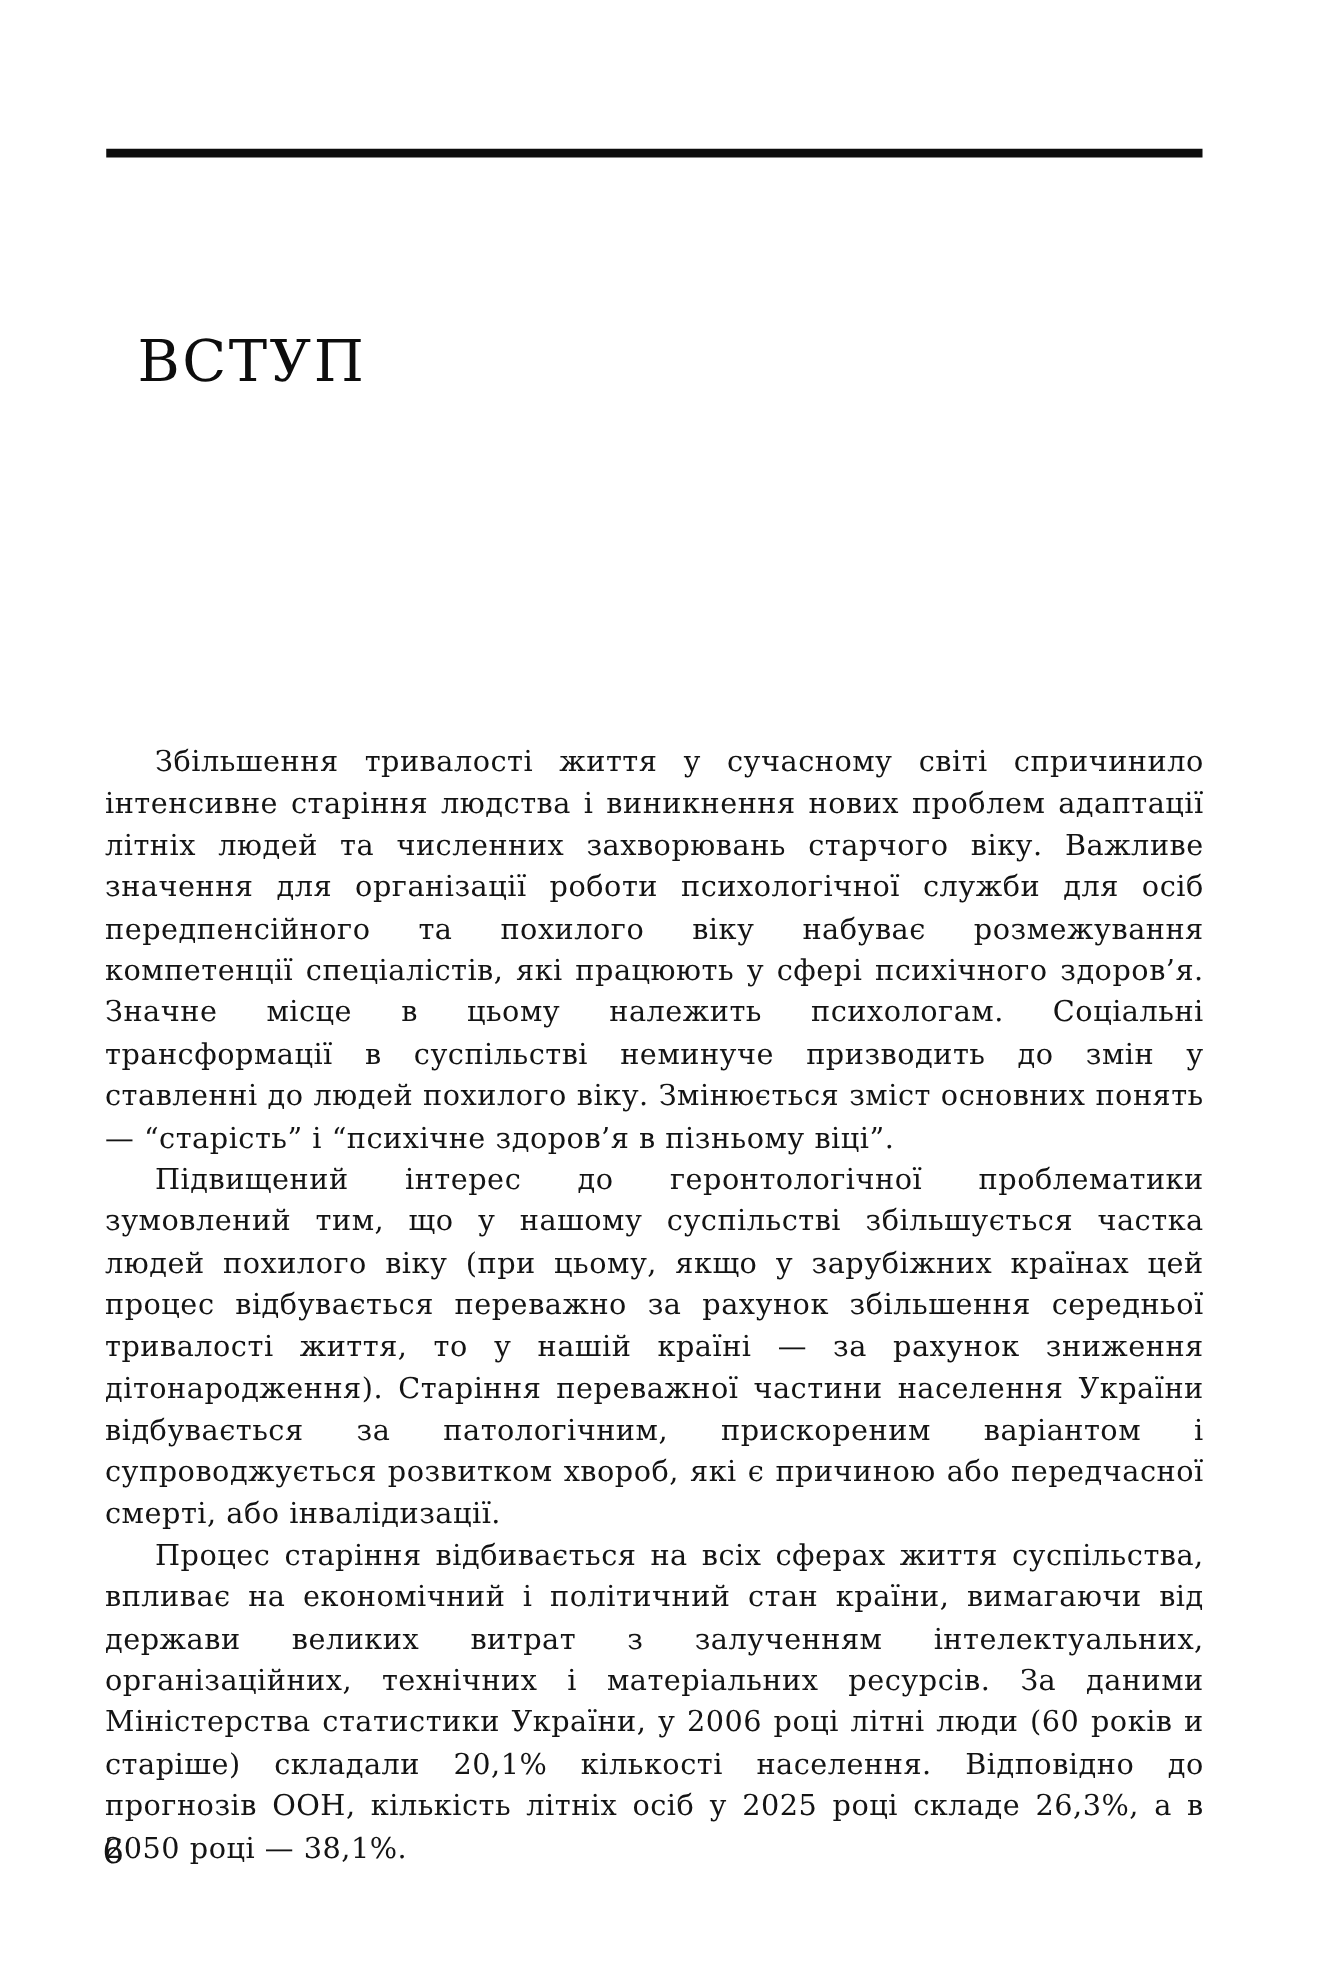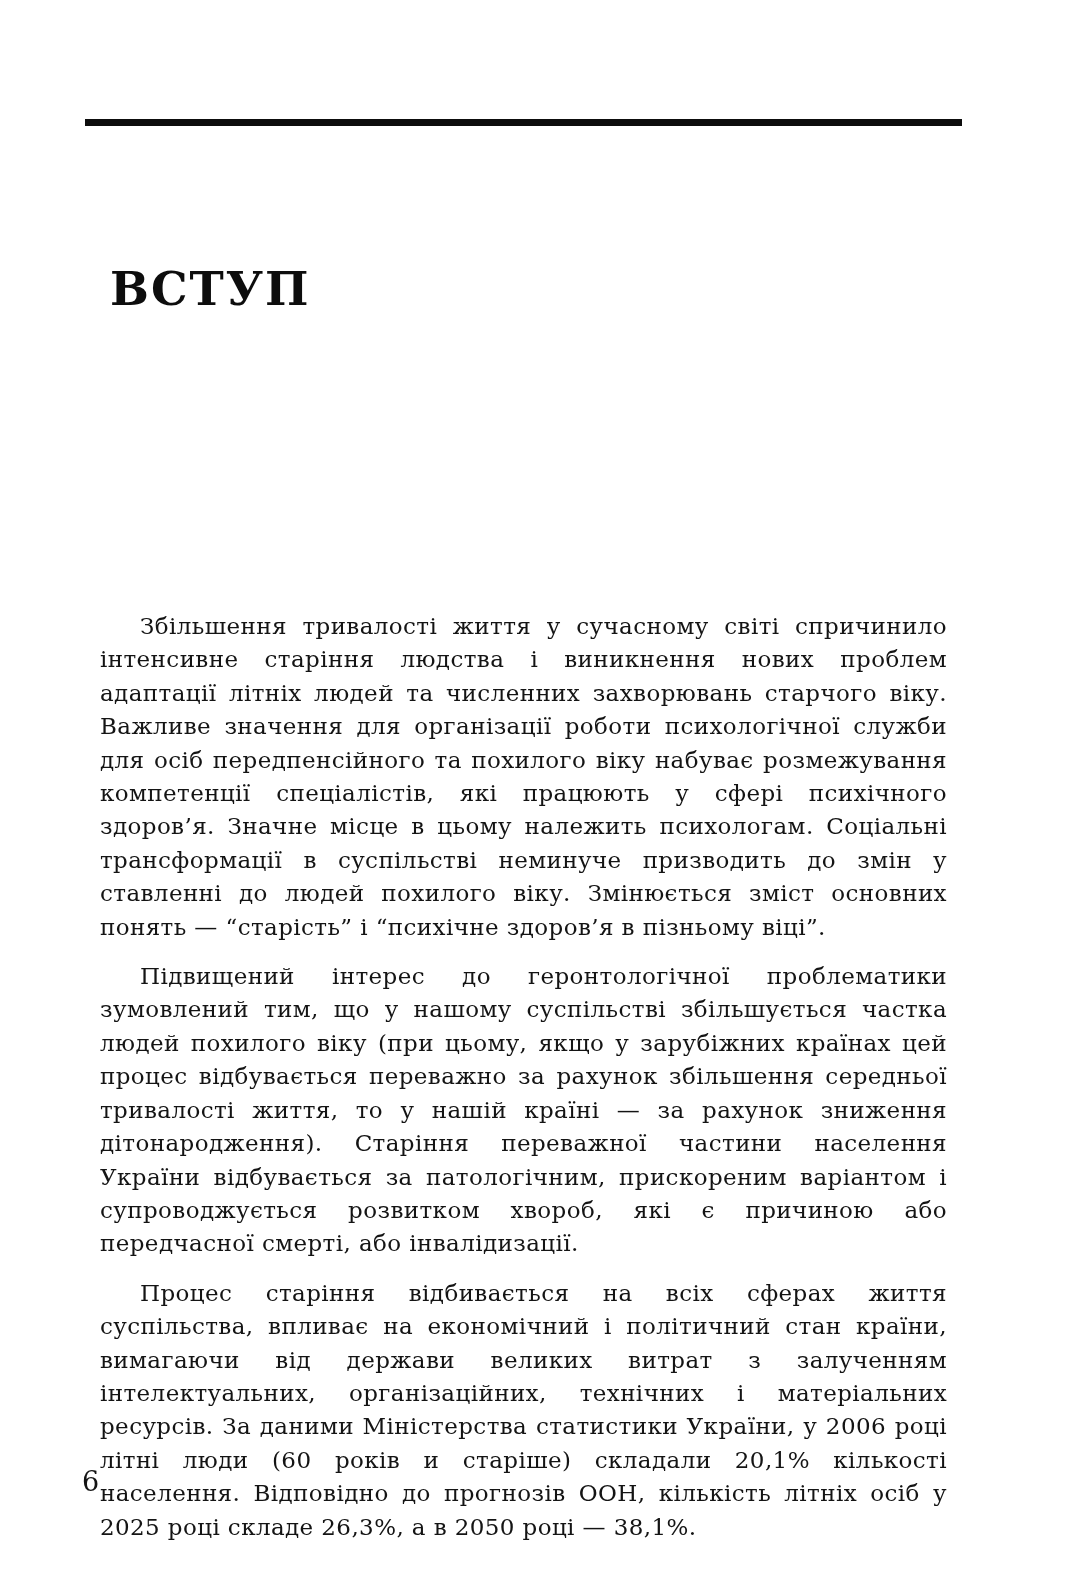--- a/index.html
+++ b/index.html
@@ -23,37 +23,37 @@
     width: 877px;
     height: 7px;
     background: #0d0d0d;
   }
   .chapter-heading {
     position: absolute;
     left: 110px;
     top: 262px;
     margin: 0;
     font-size: 46px;
-    font-weight: bold;
+    font-weight: normal;
     letter-spacing: 2px;
     color: #0d0d0d;
   }
   .body-text {
     position: absolute;
     left: 84px;
     top: 594px;
     width: 879px;
     font-size: 23px;
     line-height: 33.4px;
     text-align: justify;
     letter-spacing: 0.4px;
     color: #141414;
   }
   .body-text p {
-    margin: 16px;
+    margin: 0;
     text-indent: 40px;
   }
   .page-number {
     position: absolute;
     left: 82px;
     top: 1466px;
     font-size: 27px;
     color: #141414;
   }
 </style>

